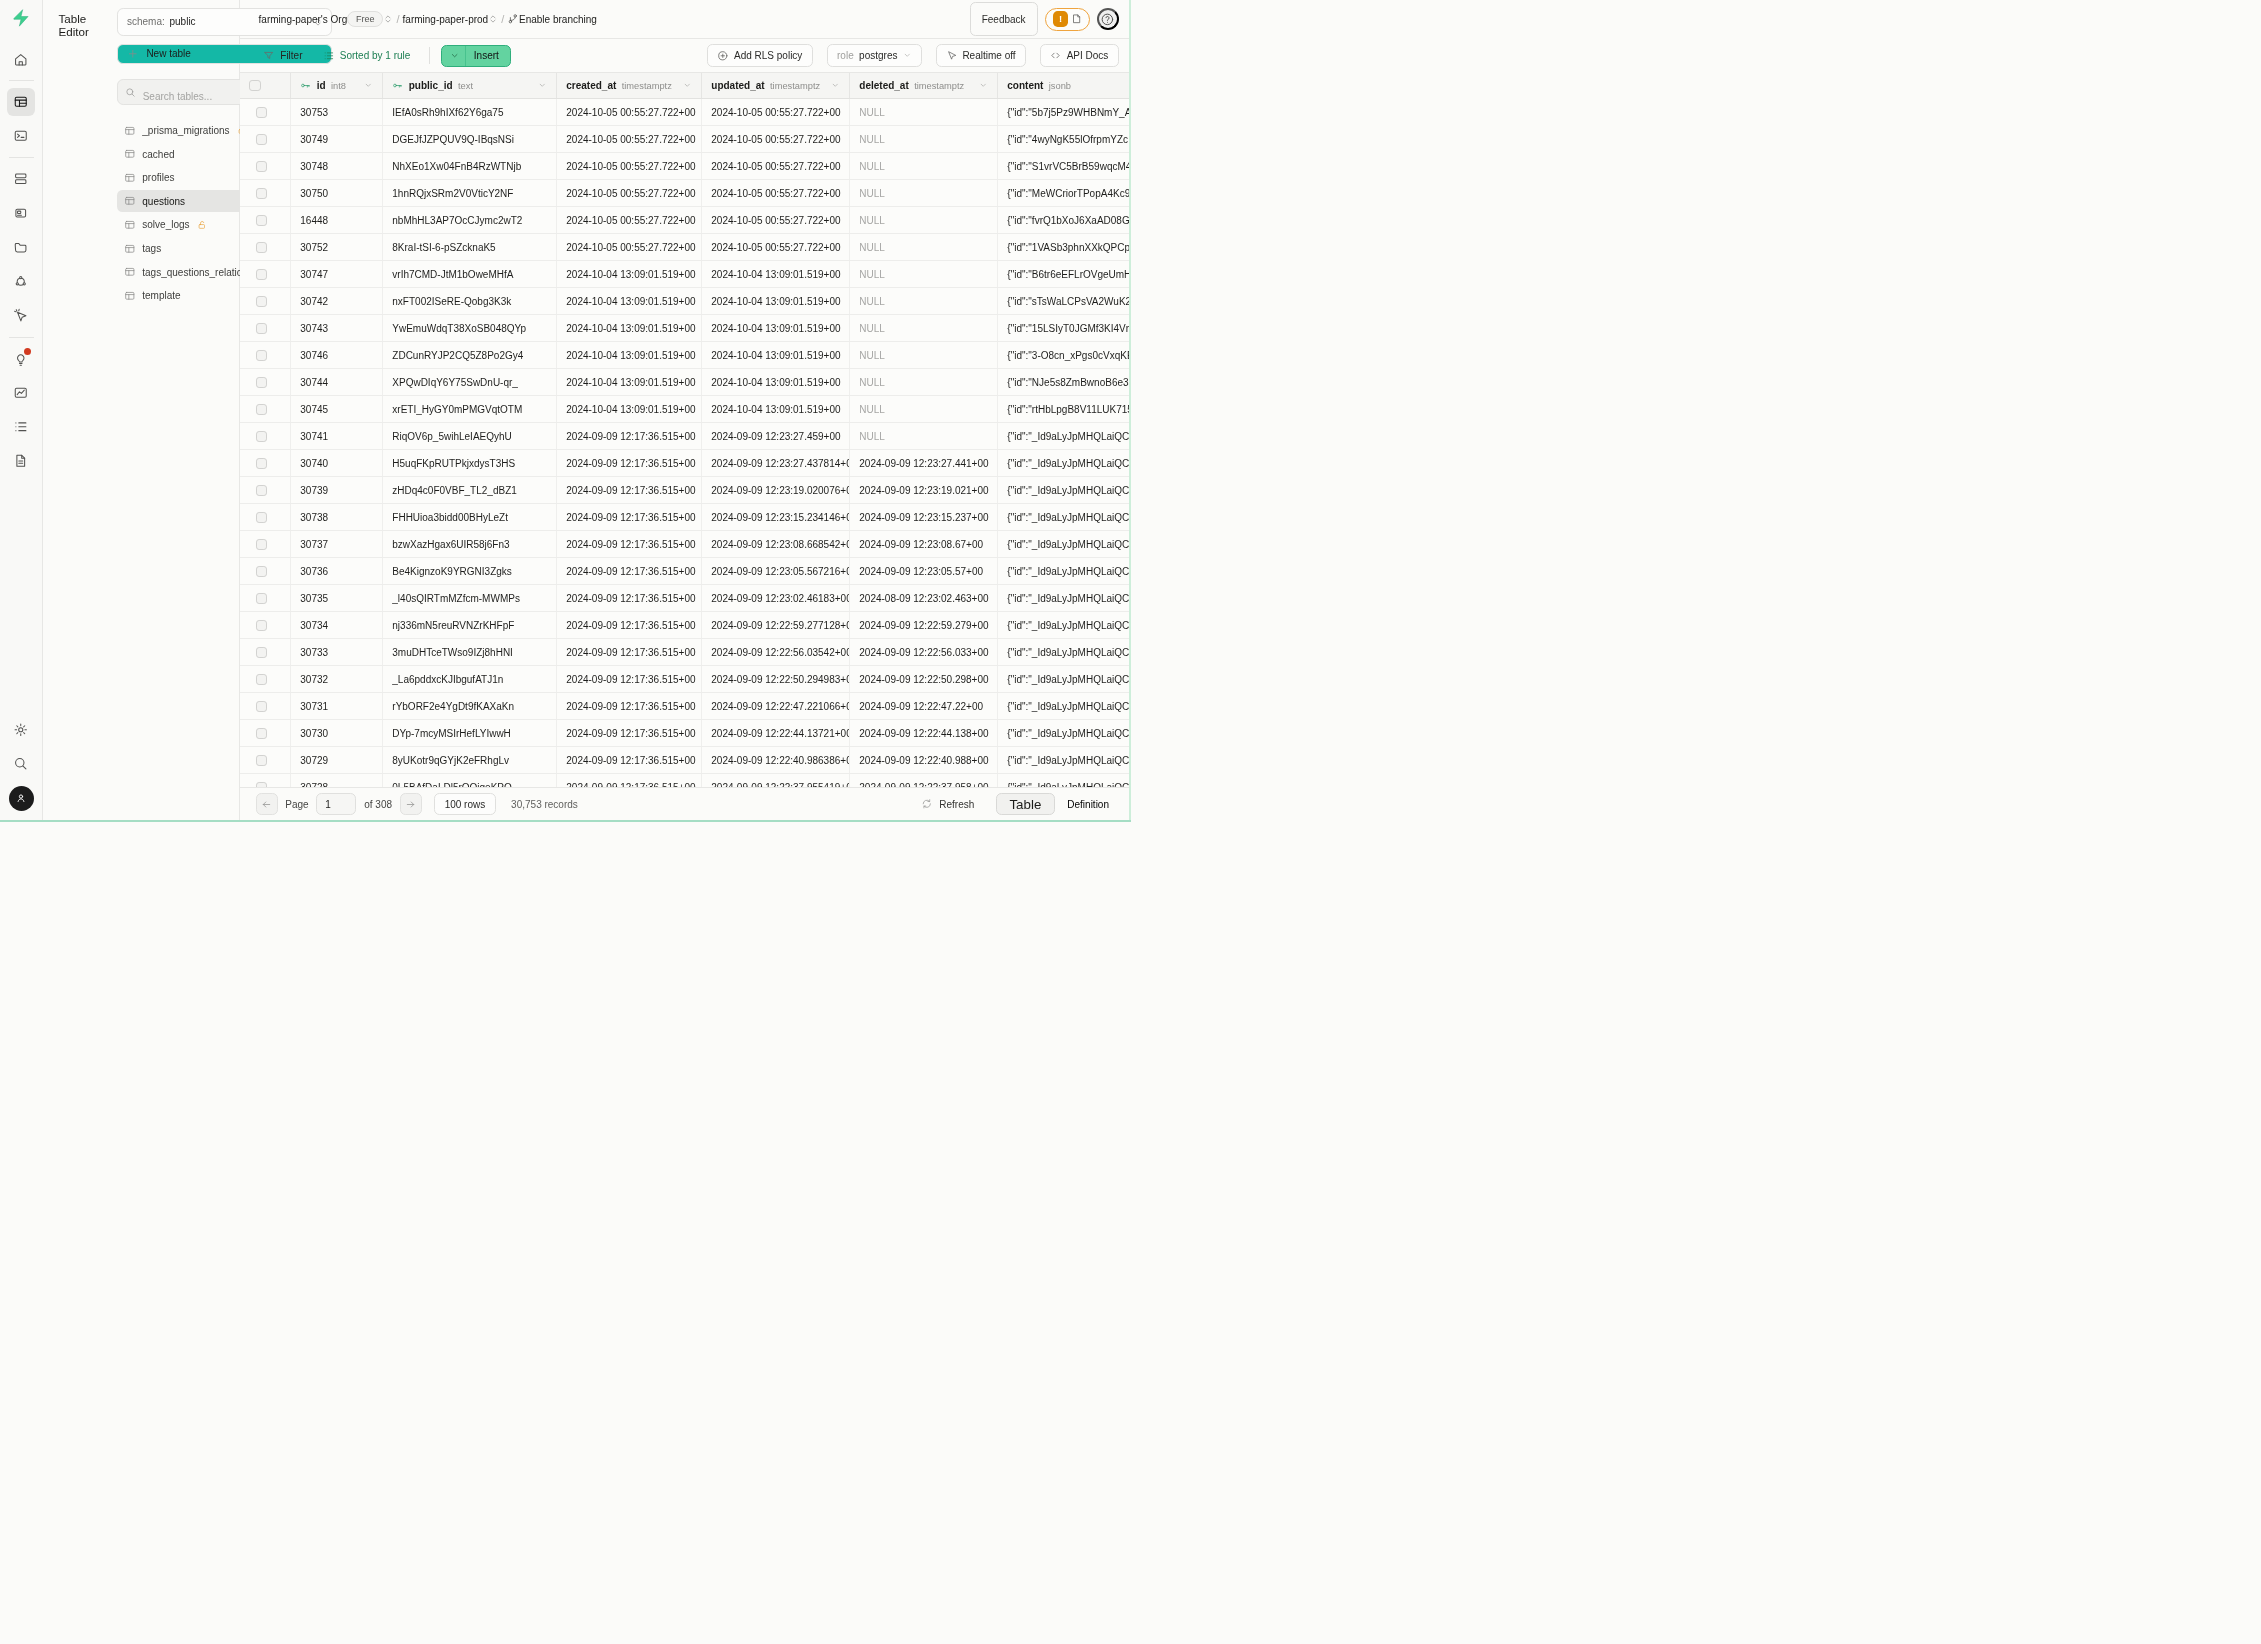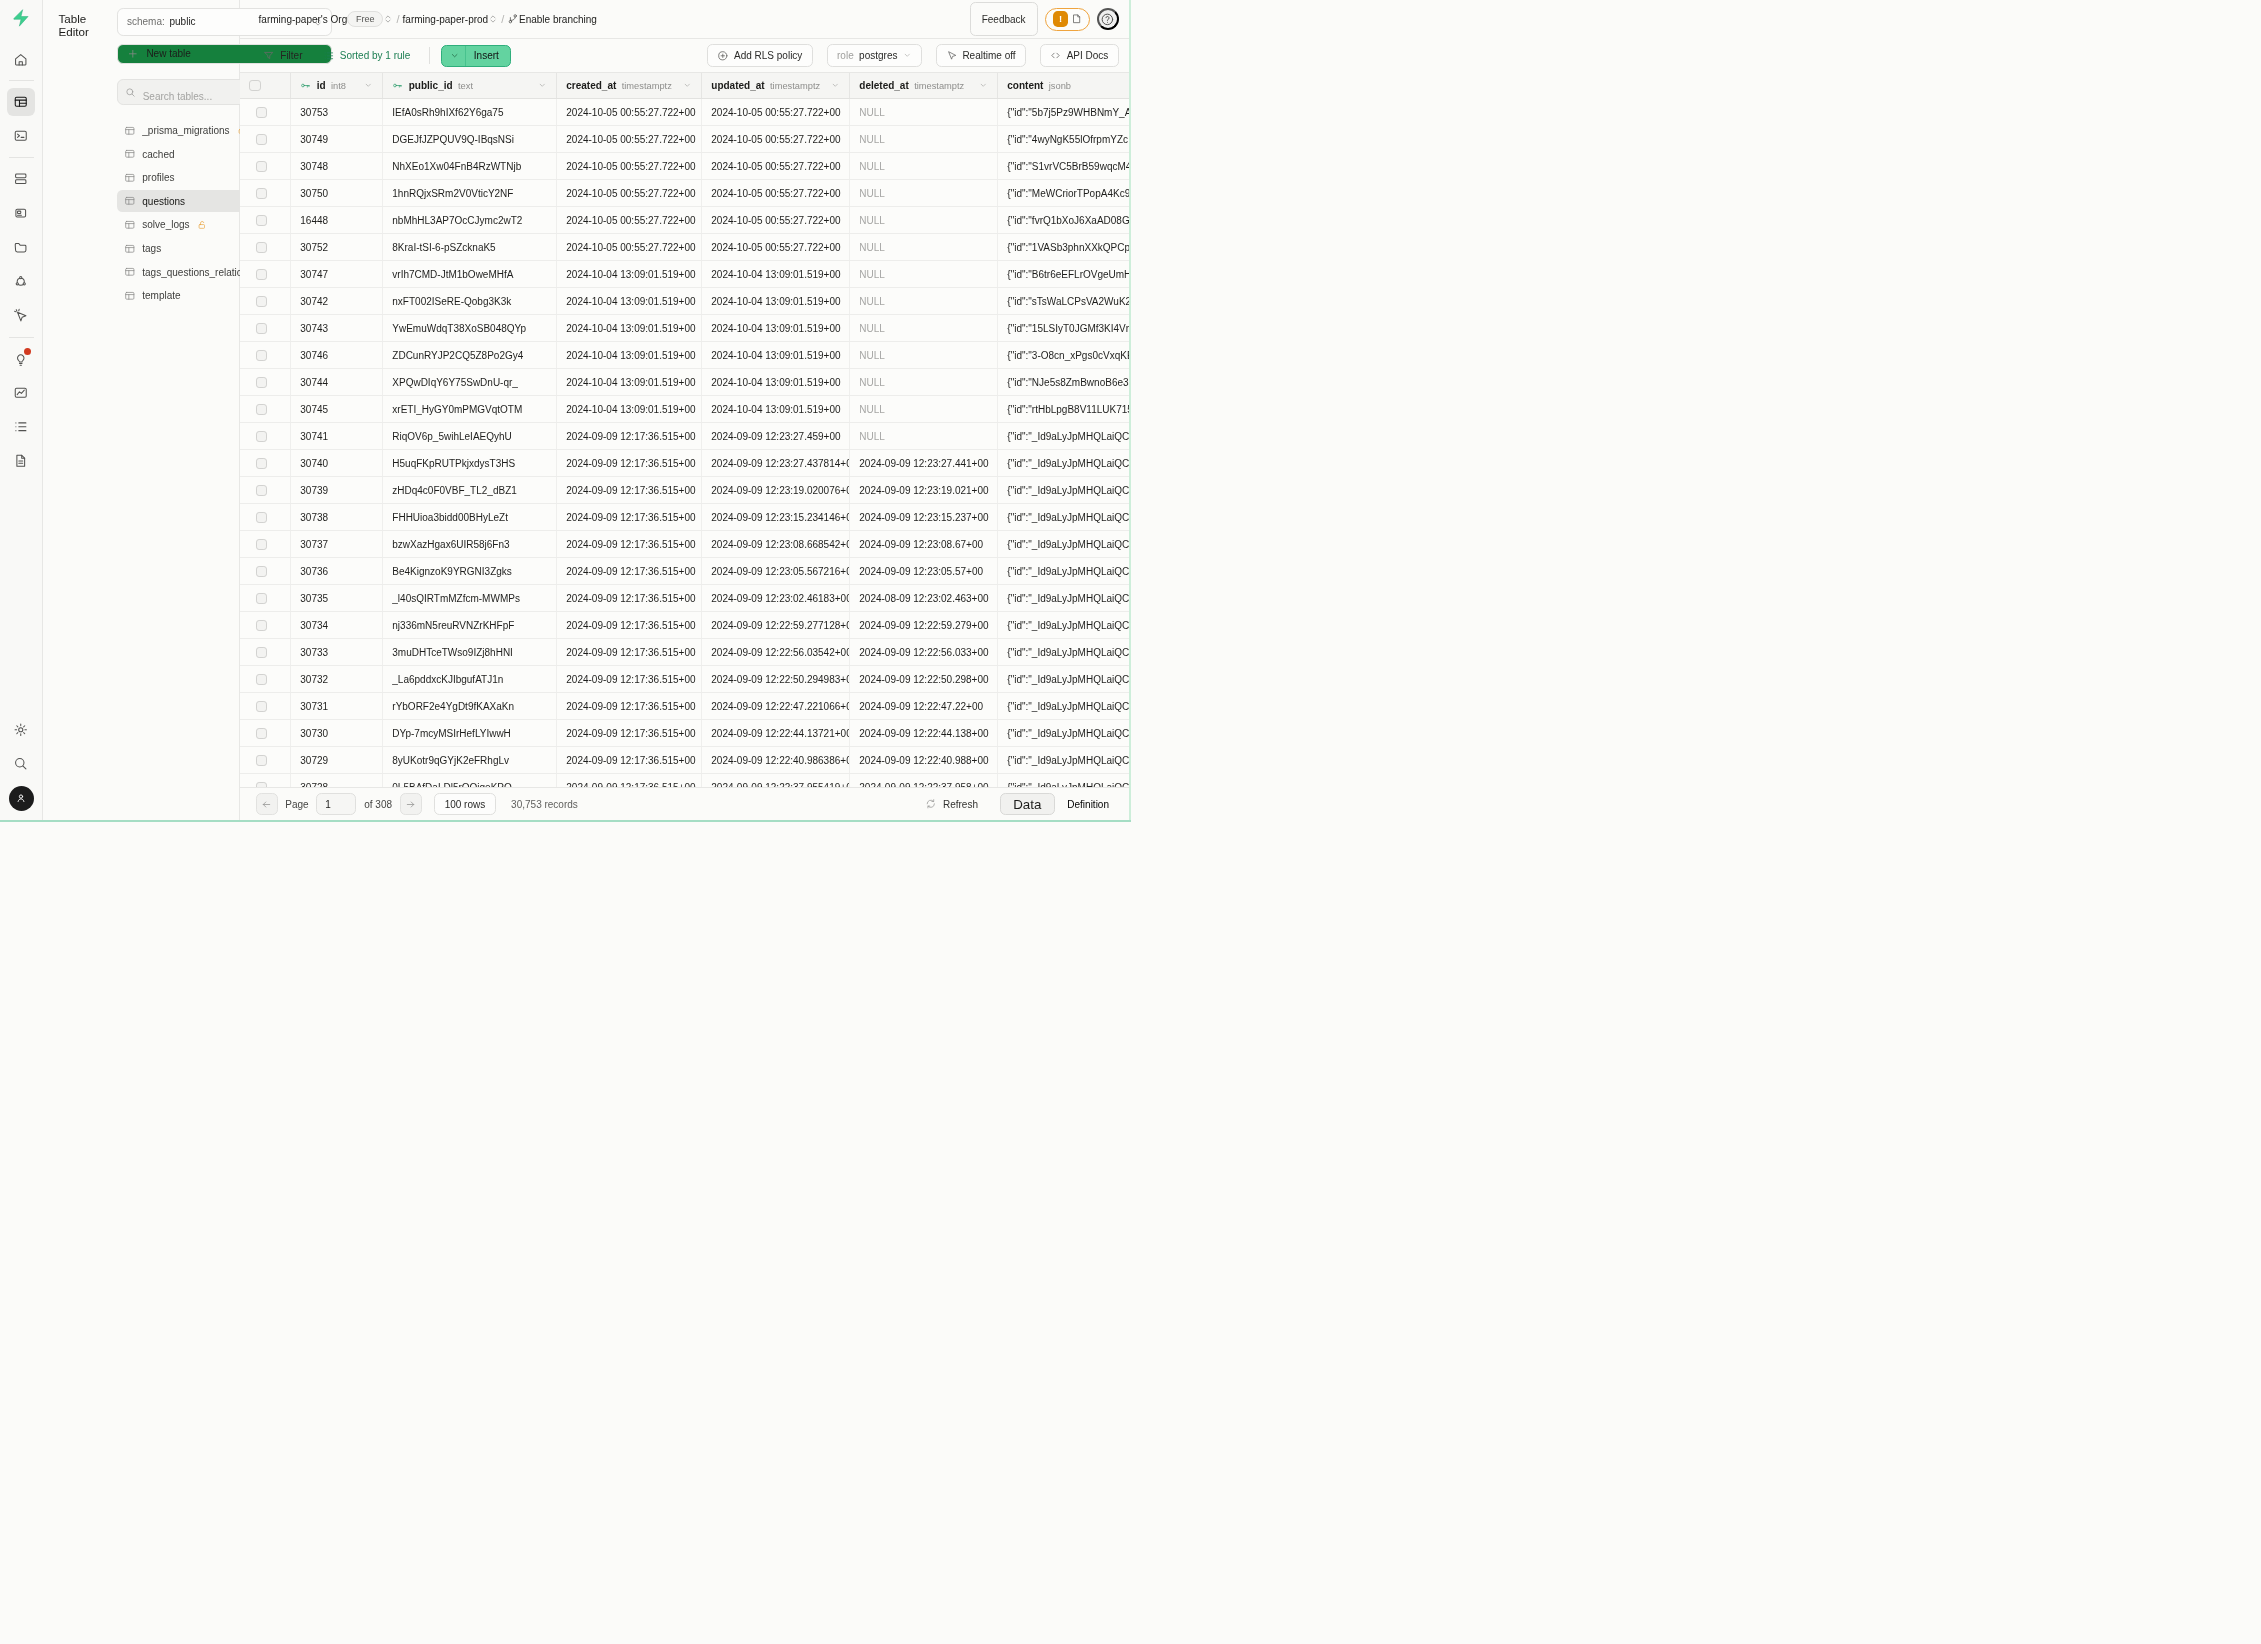--- a/index.html
+++ b/index.html
@@ -24,21 +24,21 @@
   .dot { position:absolute; top:3.1px; right:3.9px; width:7px; height:7px; border-radius:50%; background:#d23b21; }
   .avatar { width:25px; height:25px; border-radius:50%; background:#1c1c1c; color:#fff; display:flex; align-items:center; justify-content:center; margin-top:4.7px; }
 
   
   .sidebar { width:197px; flex:0 0 197px; background:#fbfbf9; border-right:0.8px solid #e7e7e5; display:flex; }
   .sb-title { padding:12.4px 15.5px 9.3px; font-size:11.6px; font-weight:500; color:#1c1c1a; }
   .sb-body { padding:7.8px 12.4px 0; }
   .sel-box { height:28px; border:0.8px solid #e2e2e0; background:#fdfdfc; border-radius:6.2px; display:flex; align-items:center; padding:0 7.8px 0 9.3px; gap:4.7px; color:#1c1c1a; }
   .sel-box .lbl { color:#6f6f6d; }
   .sel-box .spacer { flex:1; }
-  .btn-newtable { height:20px; margin-top:7.8px; border:0.8px solid #e2e2e0; background:#15803d; border-radius:6px; display:flex; align-items:center; gap:7.8px; padding:0 9.3px; width:100%; font-size:10px; color:#1c1c1a; cursor:pointer; }
+  .btn-newtable { height:20px; margin-top:7.8px; border:0.8px solid #e2e2e0; background:#14b8a6; border-radius:6px; display:flex; align-items:center; gap:7.8px; padding:0 9.3px; width:100%; font-size:10px; color:#1c1c1a; cursor:pointer; }
   .btn-newtable .plus { color:#8a8a88; }
   .search-row { display:flex; gap:6.2px; margin-top:15.5px; }
   .search-box { flex:1; height:26.4px; background:#f1f1ef; border:0.8px solid #e3e3e1; border-radius:6.2px; display:flex; align-items:center; gap:6.2px; padding:0 7.8px; color:#9a9a98; }
   .search-box input { border:none; outline:none; background:transparent; flex:1; font:inherit; font-size:10px; color:#3c3c3a; min-width:0;margin-top:8px; }
   .search-box input::placeholder { color:#a4a4a2; }
   .filter-sq { width:26.4px; height:26.4px; border:0.8px dashed #cccfca; border-radius:6.2px; display:flex; align-items:center; justify-content:center; color:#6d6d6b; background:transparent; }
   .tbl-list { margin-top:14px; display:flex; flex-direction:column; gap:1.6px; }
   .tbl-item { height:22px; border-radius:5.4px; display:flex; align-items:center; gap:7px; padding:0 7px; color:#3e3e3c; font-size:10px; cursor:pointer; }
   .tbl-item .ticon { color:#8d8d8b; flex:0 0 auto; }
   .tbl-item.sel { background:#e5e5e3; color:#171715; }
@@ -778,21 +778,21 @@
       <span class="records">30,753 records</span>
       <span style="flex:1"></span>
       <button class="refresh">
         <svg class="ic ric" width="11.6" height="11.6" viewBox="0 0 24 24">
             <path d="M4.5 12a7.5 7.5 0 0 1 13.2-4.8M19.5 12a7.5 7.5 0 0 1-13.2 4.8"></path>
             <path d="M18 3.5v3.8h-3.8M6 20.5v-3.8h3.8"></path>
           </svg>
         <span>Refresh</span>
       </button>
       <span class="seg">
-        <button class="tab-data">Data</button>
+        <button class="tab-data">Table</button>
         <button class="tab-def">Definition</button>
       </span>
     </footer>
 
   </main>
 </div>
 
 <div class="edge-r"></div>
 <div class="edge-b"></div>
 

